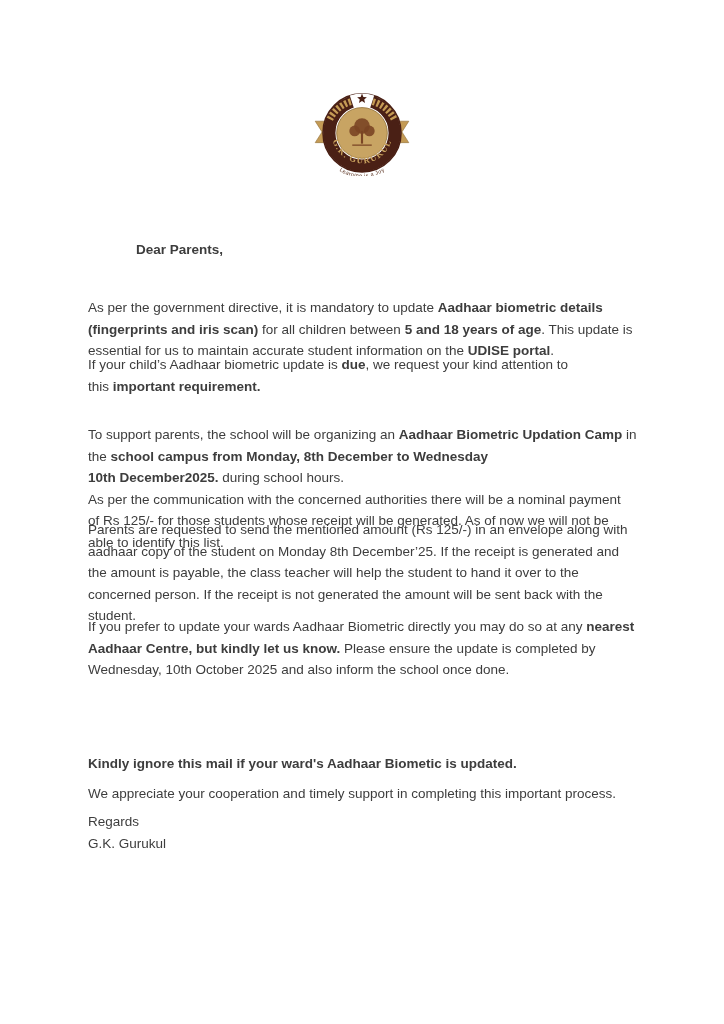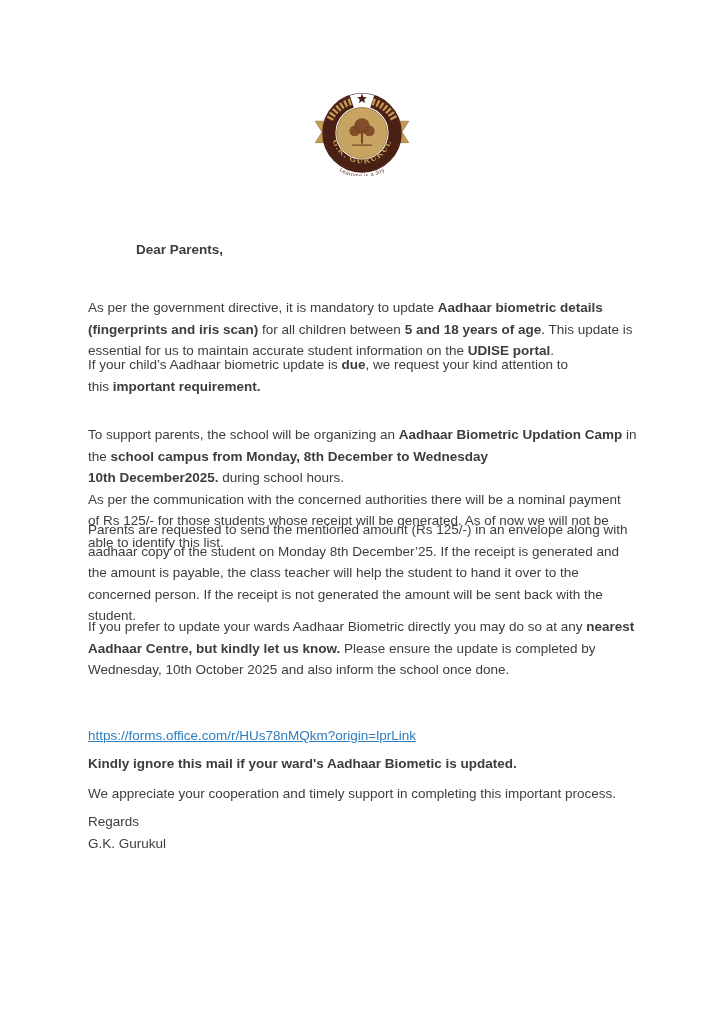--- a/index.html
+++ b/index.html
@@ -118,21 +118,20 @@
 aadhaar copy of the student on Monday 8th December’25. If the receipt is generated and
 the amount is payable, the class teacher will help the student to hand it over to the
 concerned person. If the receipt is not generated the amount will be sent back with the
 student.</span></p>
 
   <p class="block pos-p5"><span>If you prefer to update your wards Aadhaar Biometric directly you may do so at any </span><b>nearest
 Aadhaar Centre, but kindly let us know.</b><span> Please ensure the update is completed by
 Wednesday, 10th October 2025 and also inform the school once done.</span></p>
 
 
-  <p class="block pos-link"><a class="form-link" href="#">https://forms.office.com/r/HUs78nMQkm?origin=lprLink</a></p>
 
   <p class="block bold pos-p7">Kindly ignore this mail if your ward's Aadhaar Biometic is updated.</p>
 
   <p class="block pos-p8">We appreciate your cooperation and timely support in completing this important process.</p>
 
   <p class="block pos-p9">Regards
 G.K. Gurukul</p>
 
 </div>
 

